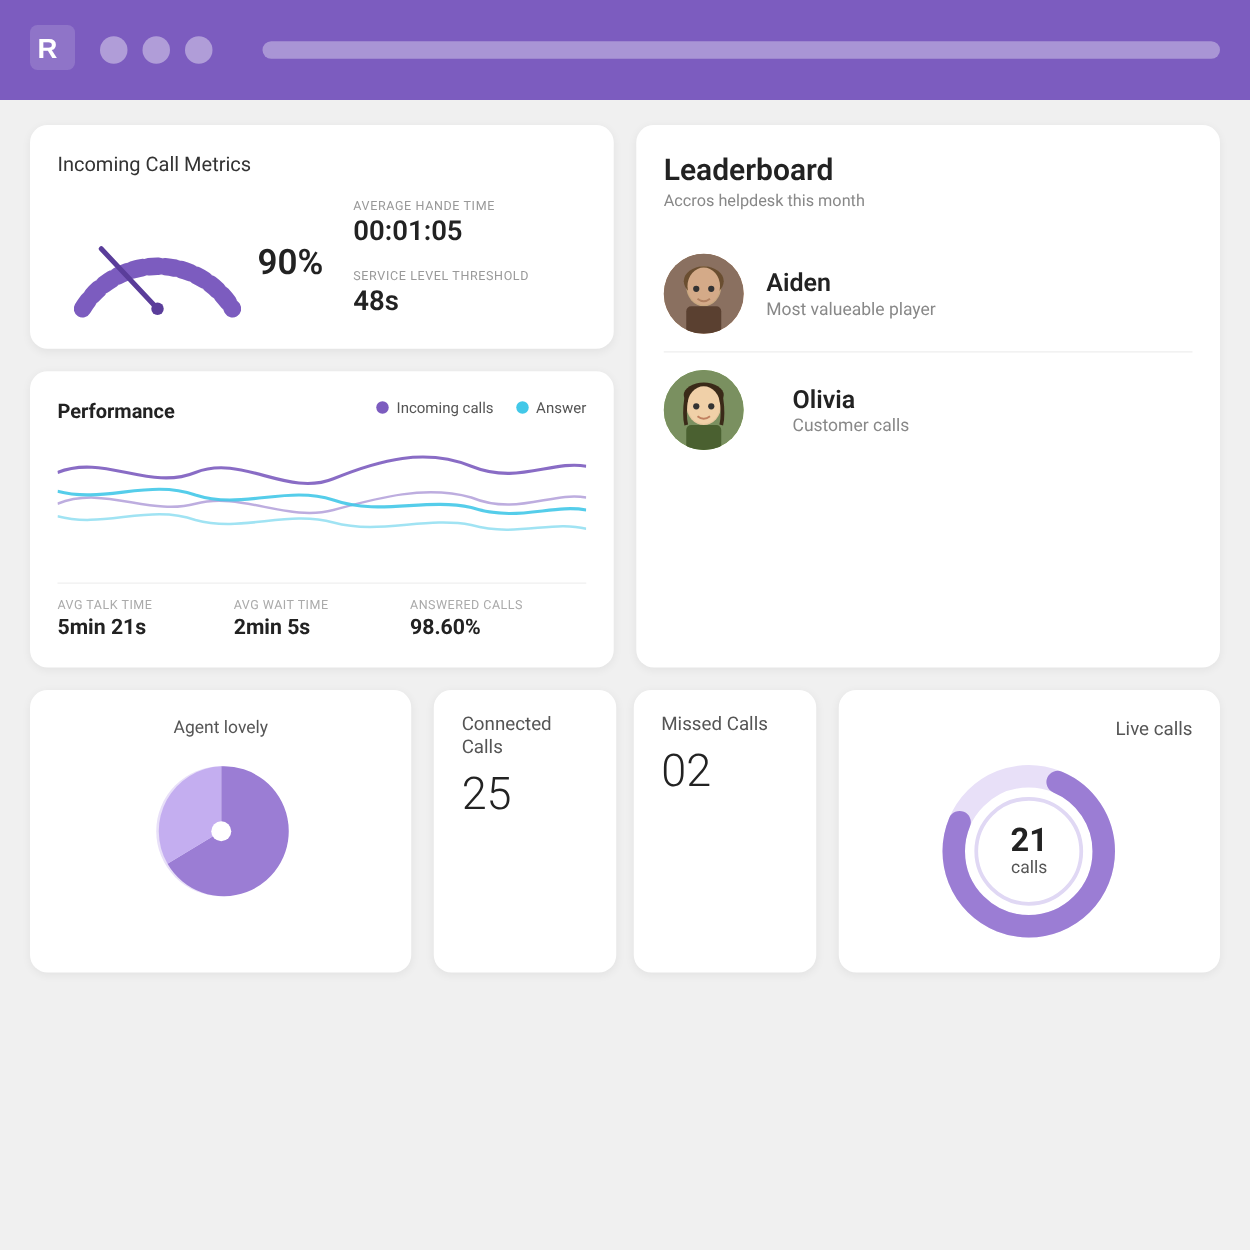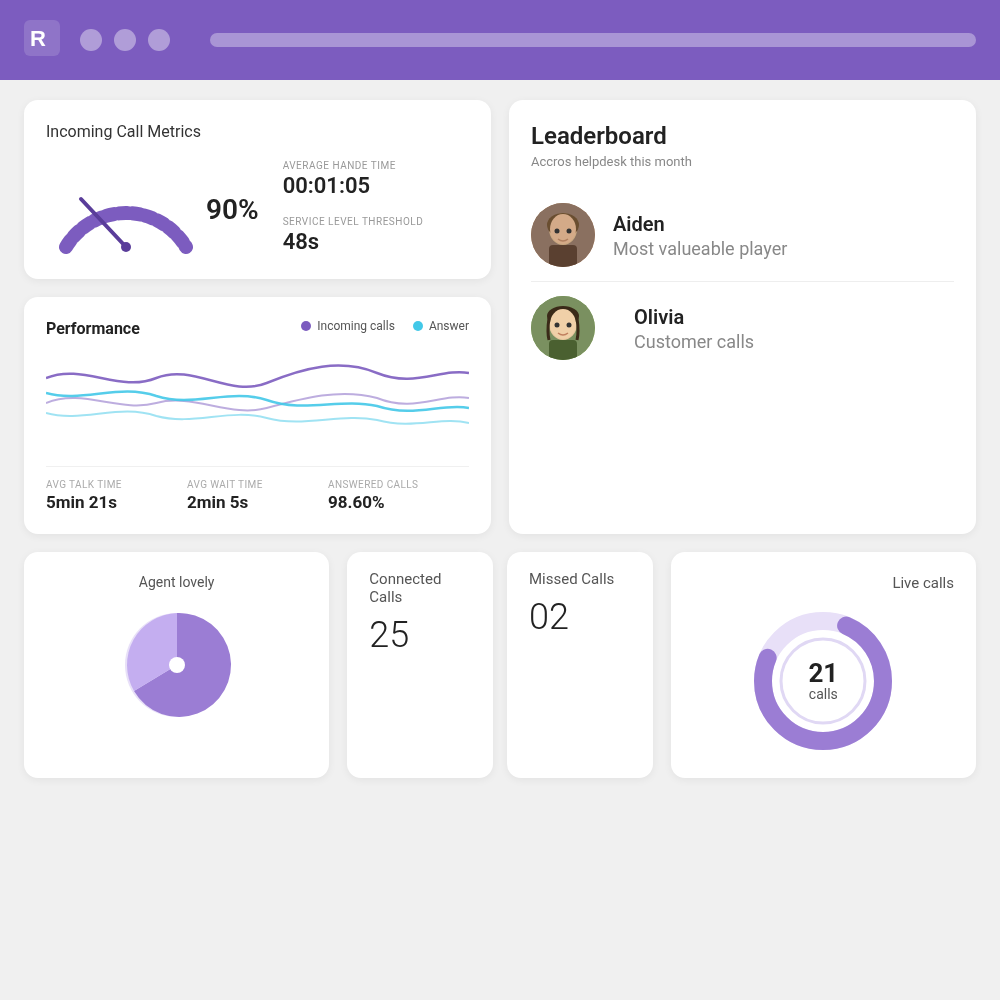--- a/index.html
+++ b/index.html
@@ -146,21 +146,21 @@
     }
     .avatar-olivia {
       background: linear-gradient(135deg, #6a8a4a 0%, #90b060 100%);
     }
     .entry-name {
       font-size: 20px;
       font-weight: 600;
       color: #222;
     }
     .entry-desc {
-      font-size: 18px;
+      font-size: 14px;
       color: #888;
       margin-top: 2px;
     }
 
     
     .performance-card {
       grid-column: 1;
       grid-row: 2;
     }
     .perf-header {

